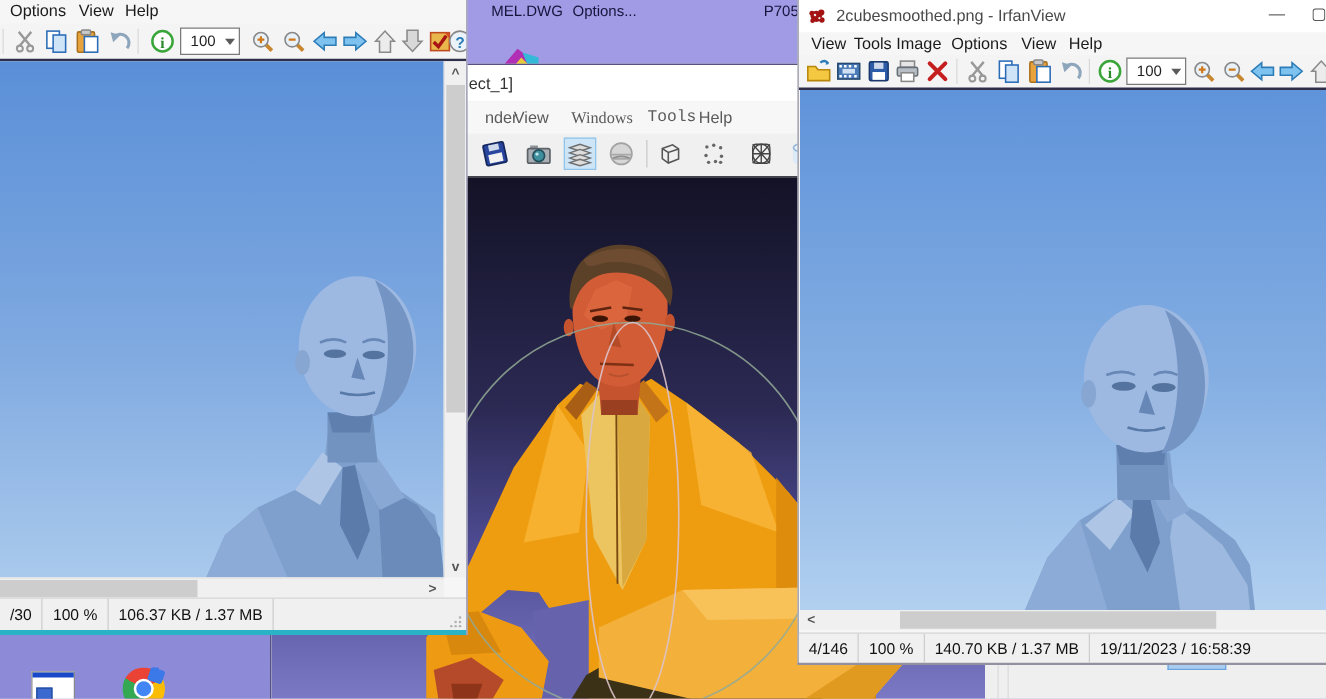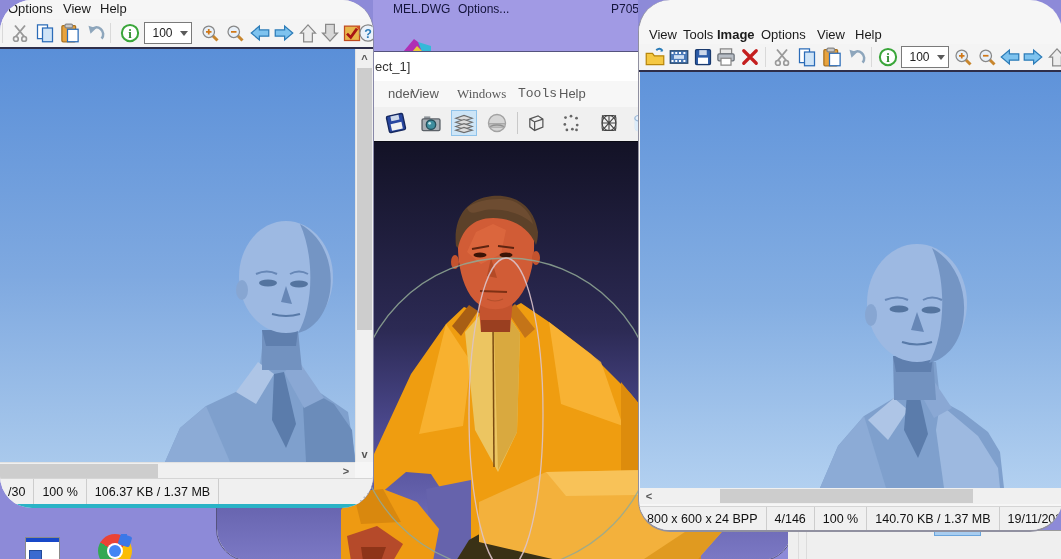--- a/index.html
+++ b/index.html
@@ -1,19 +1,19 @@
 <!DOCTYPE html>
 <html><head>
 <meta charset="utf-8">
 <style>
   html,body{margin:0;padding:0;}
   body{font-family:"Liberation Sans",sans-serif;}
   #screen{position:relative;width:1061px;height:559px;overflow:hidden;background:#8d8ad8;font-size:13px;color:#222;}
   .abs{position:absolute;}
-  .win{position:absolute;background:#f4f4f4;overflow:hidden;border-radius:32px;}
+  .win{position:absolute;background:#f4f4f4;overflow:hidden;}
   .menubar span{display:inline-block;color:#1b1b1b;}
   .tbtn{position:absolute;width:24px;height:24px;display:flex;align-items:center;justify-content:center;}
   .tbtn svg{width:20px;height:20px;}
   .tbtn.big svg{width:22px;height:22px;}
   .sep{position:absolute;width:1px;background:#d9d9d9;}
   .darkline{position:absolute;left:0;right:0;height:2px;background:#2e2e4a;}
   .viewport{position:absolute;overflow:hidden;}
   .sky-l{background:linear-gradient(#5a8fd8,#7fa9e0 55%,#a9c9ec);}
   .sky-r{background:linear-gradient(#5f93da,#84aee2 55%,#b2d0f0);}
   .mesh-bg{background:linear-gradient(#131226,#2c2a54 45%,#504d96 72%,#7b78c4);}
@@ -178,24 +178,38 @@
     </div>
   </div>
 
   <div class="abs" style="left:788px;top:530px;width:273px;height:29px;background:#efefef;border-top:1px solid #9a9a9a;z-index:2;">
     <div class="sep" style="left:10px;top:0;height:29px;background:#dcdcdc;"></div>
     <div class="sep" style="left:18px;top:0;height:29px;background:#dcdcdc;"></div>
     <div class="abs" style="left:146px;top:0;width:45px;height:4px;background:#a8cdf0;border:1px solid #6aa5dd;border-top:none;"></div>
   </div>
 
   <div class="win" style="left:638px;top:0;width:423px;height:530px;background:#f6f6f6;border-left:1px solid #9090a0;border-bottom:2px solid #9090a0;z-index:3;">
+    <div class="titlebar" style="height:26px;">
+      <svg class="abs" style="left:7px;top:5px;" width="16" height="16" viewBox="0 0 16 16">
+        <circle cx="7" cy="8" r="4.5" fill="#a51212"></circle>
+          <circle cx="11" cy="5" r="2.5" fill="#a51212"></circle>
+          <circle cx="3.5" cy="5.5" r="2" fill="#a51212"></circle>
+          <circle cx="11.5" cy="11" r="2.2" fill="#a51212"></circle>
+          <circle cx="4" cy="11.5" r="1.8" fill="#a51212"></circle>
+          <circle cx="6" cy="7" r="1" fill="#e8e8e8"></circle>
+          <circle cx="9.5" cy="9.5" r="0.9" fill="#e8e8e8"></circle>
+      </svg>
+      <span class="abs" style="left:30px;top:5px;color:#4a4a4a;">2cubesmoothed.png - IrfanView</span>
+      <span class="abs" style="left:376px;top:3px;color:#555;">—</span>
+      <span class="abs" style="left:410px;top:3px;color:#555;">▢</span>
+    </div>
     <div class="abs menubar" style="left:0;top:26px;right:0;height:18px;background:#f6f6f6;">
       <span class="mitem" style="left:10px;top:1px;">View</span>
       <span class="mitem" style="left:44px;top:1px;">Tools</span>
-      <span class="mitem" style="left:78px;top:1px;font-weight:bold;">Image</span>
+      <span class="mitem" style="left:78px;top:1px;">Image</span>
       <span class="mitem" style="left:122px;top:1px;">Options</span>
       <span class="mitem" style="left:178px;top:1px;">View</span>
       <span class="mitem" style="left:216px;top:1px;">Help</span>
     </div>
     <div class="abs" style="left:0;top:44px;right:0;height:26px;background:#f4f4f4;">
       <span class="tbtn" style="left:4px;top:1px;">
         <svg viewBox="0 0 16 16">
             <path d="M1 5 h5 l1.5 2 H15 v7 H1 Z" fill="#f5c842" stroke="#b8860b"></path>
             <path d="M9 2.5 q3 -2.5 5 0.5" stroke="#2c7cb8" stroke-width="1.6" fill="none"></path>
             <path d="M13.2 1.6 l1.3 1.8 -2.2 0.4 Z" fill="#2c7cb8"></path>
@@ -325,21 +339,20 @@
         <path d="M917,312 L911,330 L924,332 Z" fill="#6787b6"></path>
         <path d="M902,342 Q917,347 932,342" stroke="#587aa8" stroke-width="2" fill="none"></path>
         <ellipse cx="871" cy="315" rx="6" ry="11" fill="#87a6d2"></ellipse>
       </svg>
     </div>
     <div class="scroll" style="left:1px;top:488px;width:421px;height:16px;background:#f0f0f0;">
       <span class="scr-arrow" style="left:2px;top:1px;width:14px;">&lt;</span>
       <div class="thumb" style="left:80px;top:1px;width:253px;height:14px;"></div>
     </div>
     <div class="statusbar" style="top:506px;height:24px;">
-      <div class="cell">800 x 600 x 24 BPP</div>
       <div class="cell">4/146</div>
       <div class="cell">100 %</div>
       <div class="cell">140.70 KB / 1.37 MB</div>
       <div class="cell" style="border-right:none;">19/11/2023 / 16:58:39</div>
     </div>
   </div>
 
   <div class="win" style="left:0;top:0;width:373px;height:508px;background:#f6f6f6;border-right:1px solid #8888a8;z-index:4;">
     <div class="abs menubar" style="left:0;top:0;right:0;height:19px;background:#f6f6f6;">
       <span class="mitem" style="left:8px;top:1px;">Options</span>

